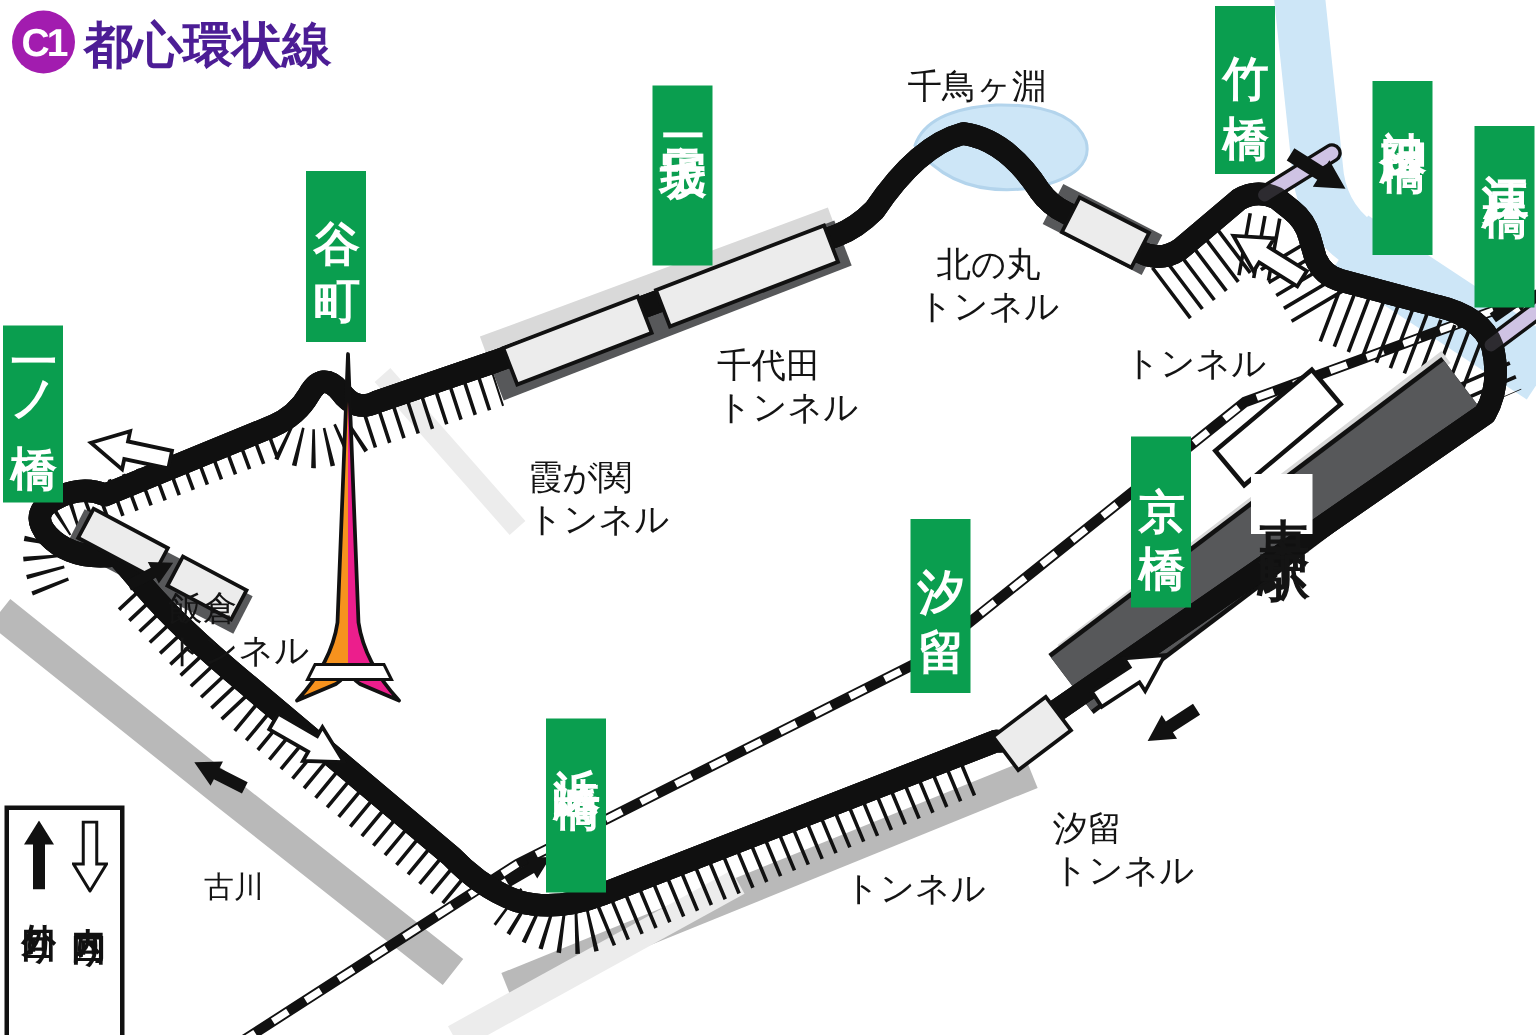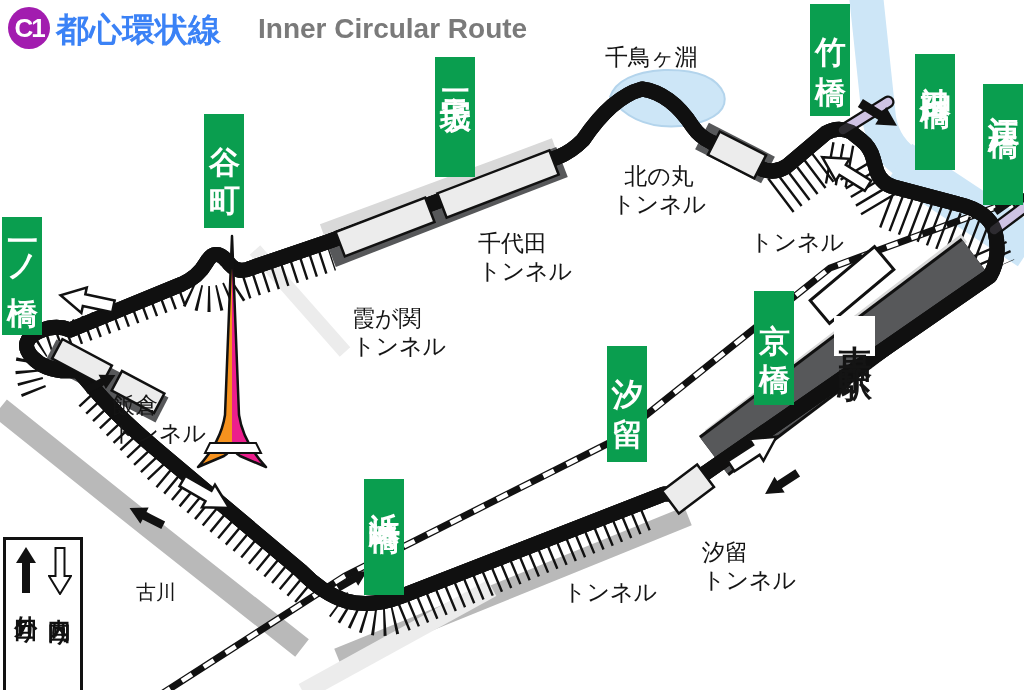--- a/index.html
+++ b/index.html
@@ -9,21 +9,21 @@
   }
   .stage{position:absolute;left:0;top:0;width:1024px;height:690px;}
   svg.art{position:absolute;left:0;top:0;z-index:1;}
 
   
   .c1-badge{
     position:absolute;left:8px;top:7px;width:42px;height:42px;border-radius:50%;
     background:#a21caf;color:#fff;font-weight:bold;font-size:26px;letter-spacing:-2px;
     display:flex;align-items:center;justify-content:center;z-index:4;
   }
-  .title-jp{position:absolute;left:56px;top:8px;font-size:33px;font-weight:bold;color:#3b82f6;z-index:4;white-space:nowrap;}
+  .title-jp{position:absolute;left:56px;top:8px;font-size:33px;font-weight:bold;color:#4c1d95;z-index:4;white-space:nowrap;}
   .title-en{position:absolute;left:258px;top:13px;font-size:28px;font-weight:bold;color:#7a7a7a;z-index:4;white-space:nowrap;}
 
   
   .badge{
     position:absolute;background:#0a9e4f;color:#fff;font-weight:bold;font-size:31px;
     writing-mode:vertical-rl;text-orientation:upright;line-height:40px;width:40px;
     box-sizing:border-box;padding-top:8px;text-align:left;overflow:hidden;z-index:3;
   }
   .ls-sm{letter-spacing:6px;}
   .ls-big{letter-spacing:40px;}
@@ -144,21 +144,20 @@
     <use href="#arrow" transform="translate(753,452) rotate(-33)" fill="#fff" stroke="#111" stroke-width="2.5"></use>
     <use href="#arrow" transform="translate(782,483) rotate(147) scale(0.72)" fill="#111"></use>
     <use href="#arrow" transform="translate(878,114) rotate(32) scale(0.8)" fill="#111"></use>
     <use href="#arrow" transform="translate(846,172) rotate(212)" fill="#fff" stroke="#111" stroke-width="2.5"></use>
     <use href="#arrow" transform="translate(1008,203) rotate(-35) scale(0.6)" fill="#111"></use>
   </g>
 </svg>
 
 <div class="c1-badge">C1</div>
 <div class="title-jp">都心環状線</div>
-<div class="title-en">Inner Circular Route</div>
 
 <div class="badge ls-sm" style="left:435px;top:57px;height:120px;">三宅坂</div>
 <div class="badge ls-big" style="left:204px;top:114px;height:114px;">谷町</div>
 <div class="badge ls-sm" style="left:2px;top:217px;height:118px;">一ノ橋</div>
 <div class="badge ls-big" style="left:810px;top:4px;height:112px;">竹橋</div>
 <div class="badge ls-sm" style="left:915px;top:54px;height:116px;">神田橋</div>
 <div class="badge ls-sm" style="left:983px;top:84px;height:121px;">江戸橋</div>
 <div class="badge ls-big" style="left:754px;top:291px;height:114px;">京橋</div>
 <div class="badge ls-big" style="left:607px;top:346px;height:116px;">汐留</div>
 <div class="badge ls-sm" style="left:364px;top:479px;height:116px;">浜崎橋</div>

